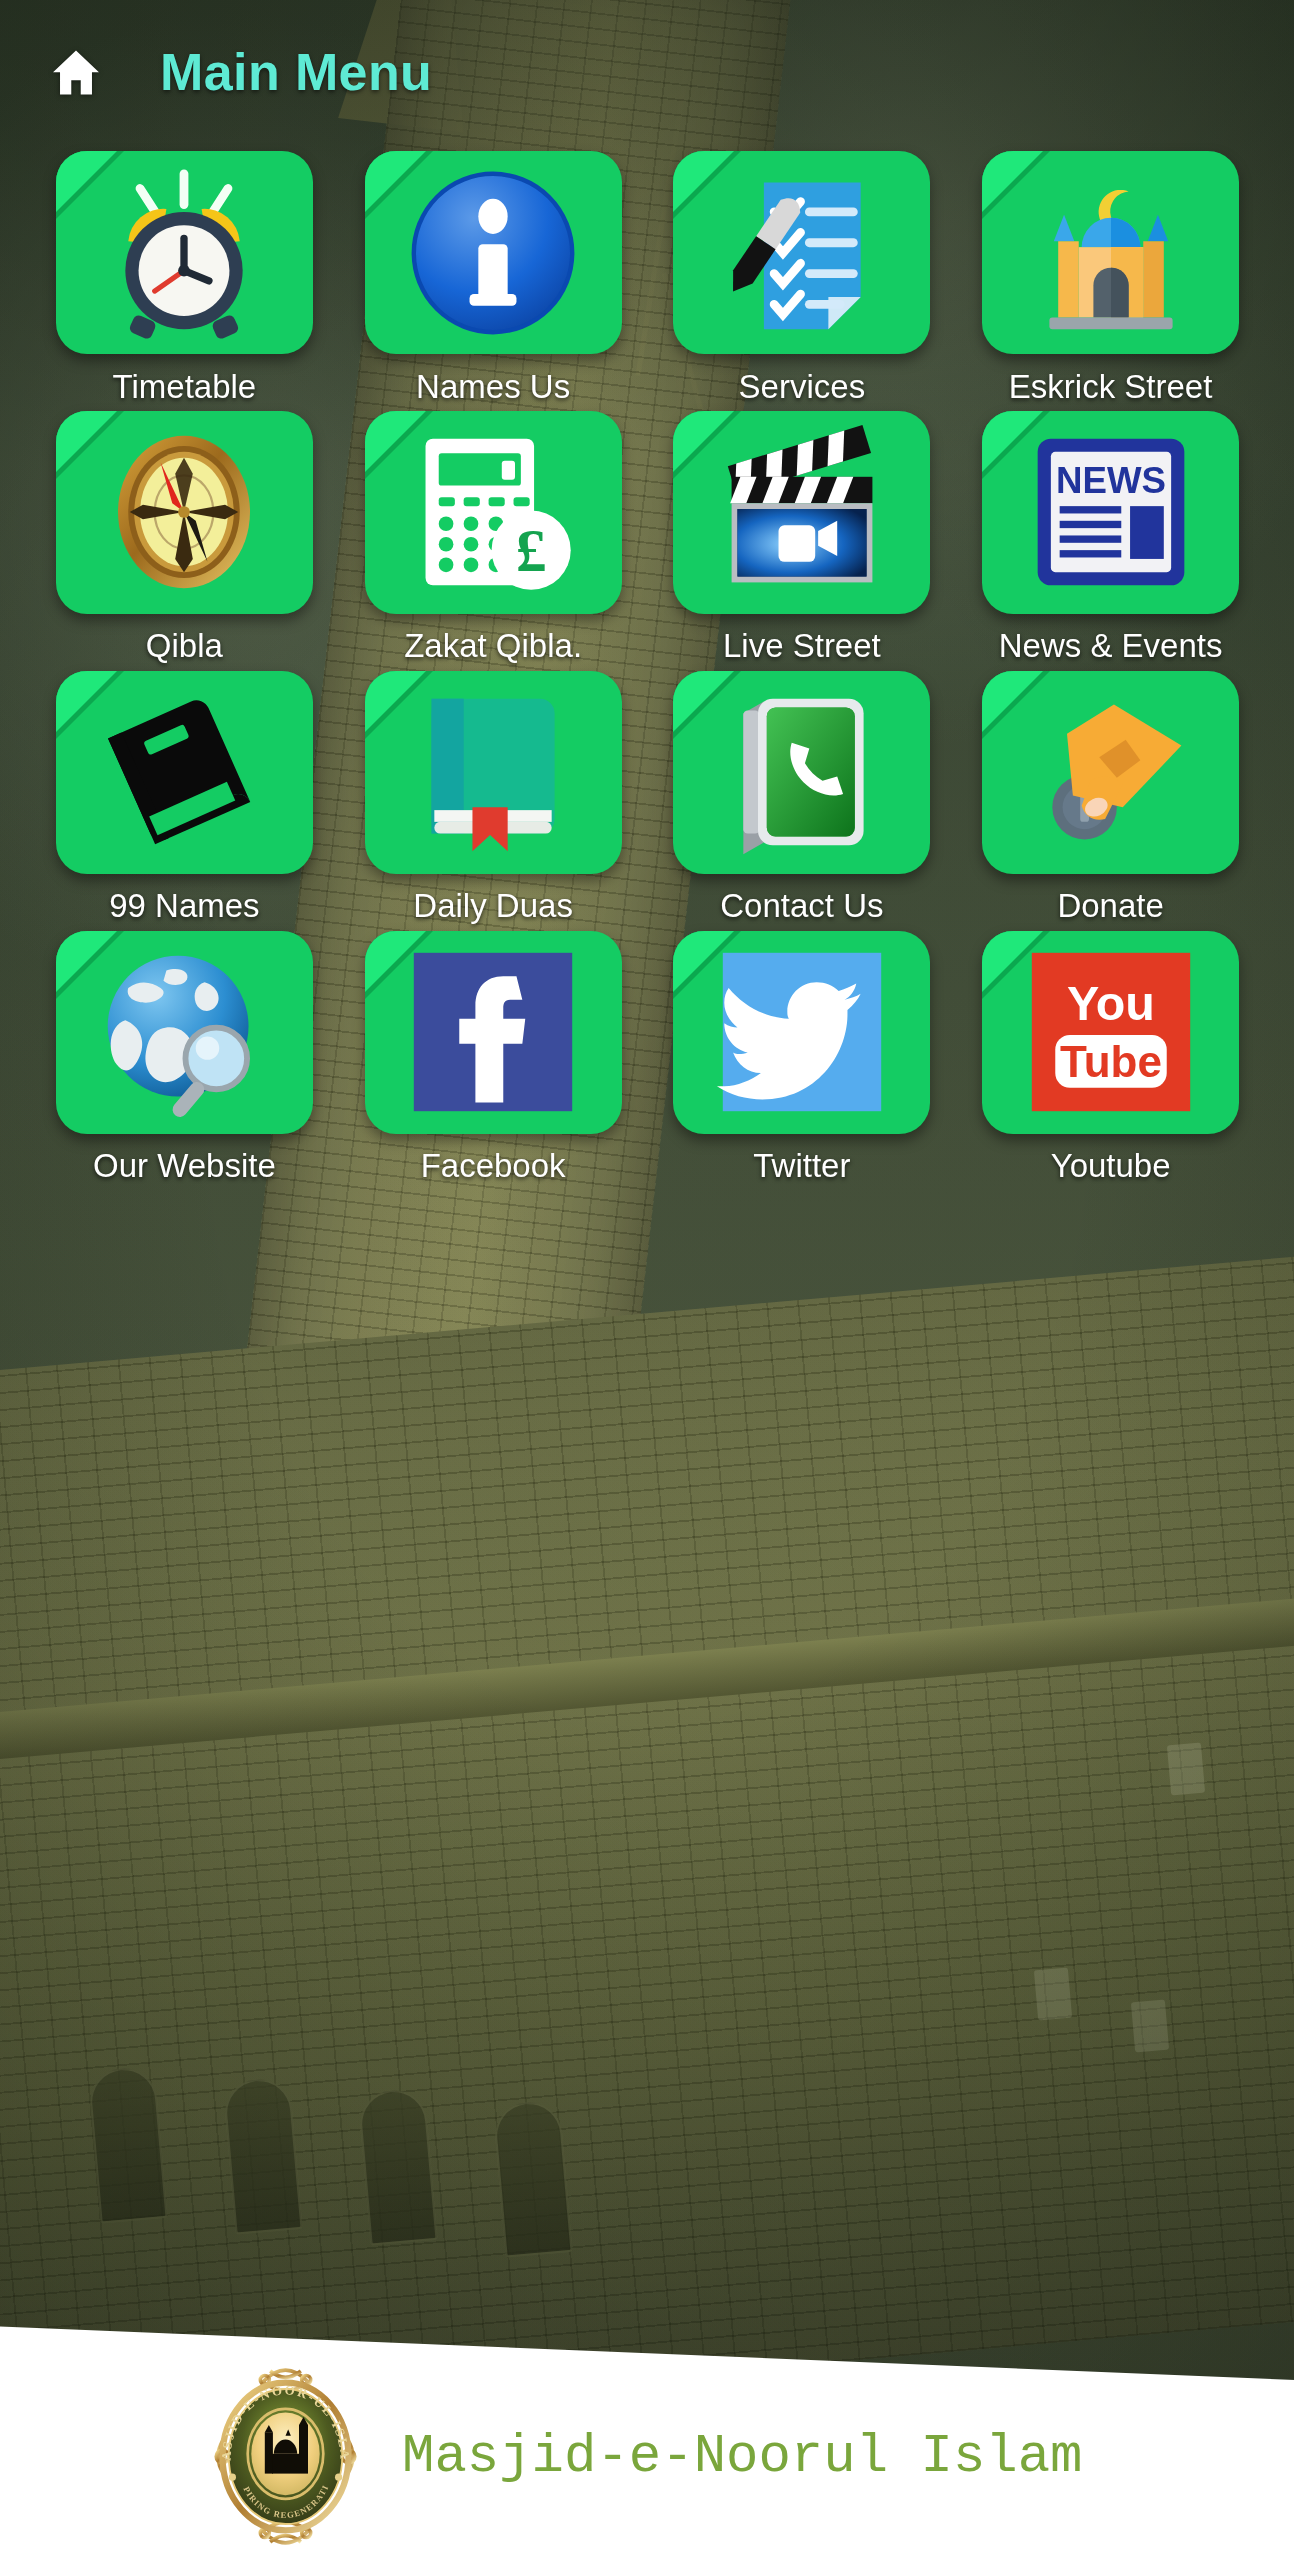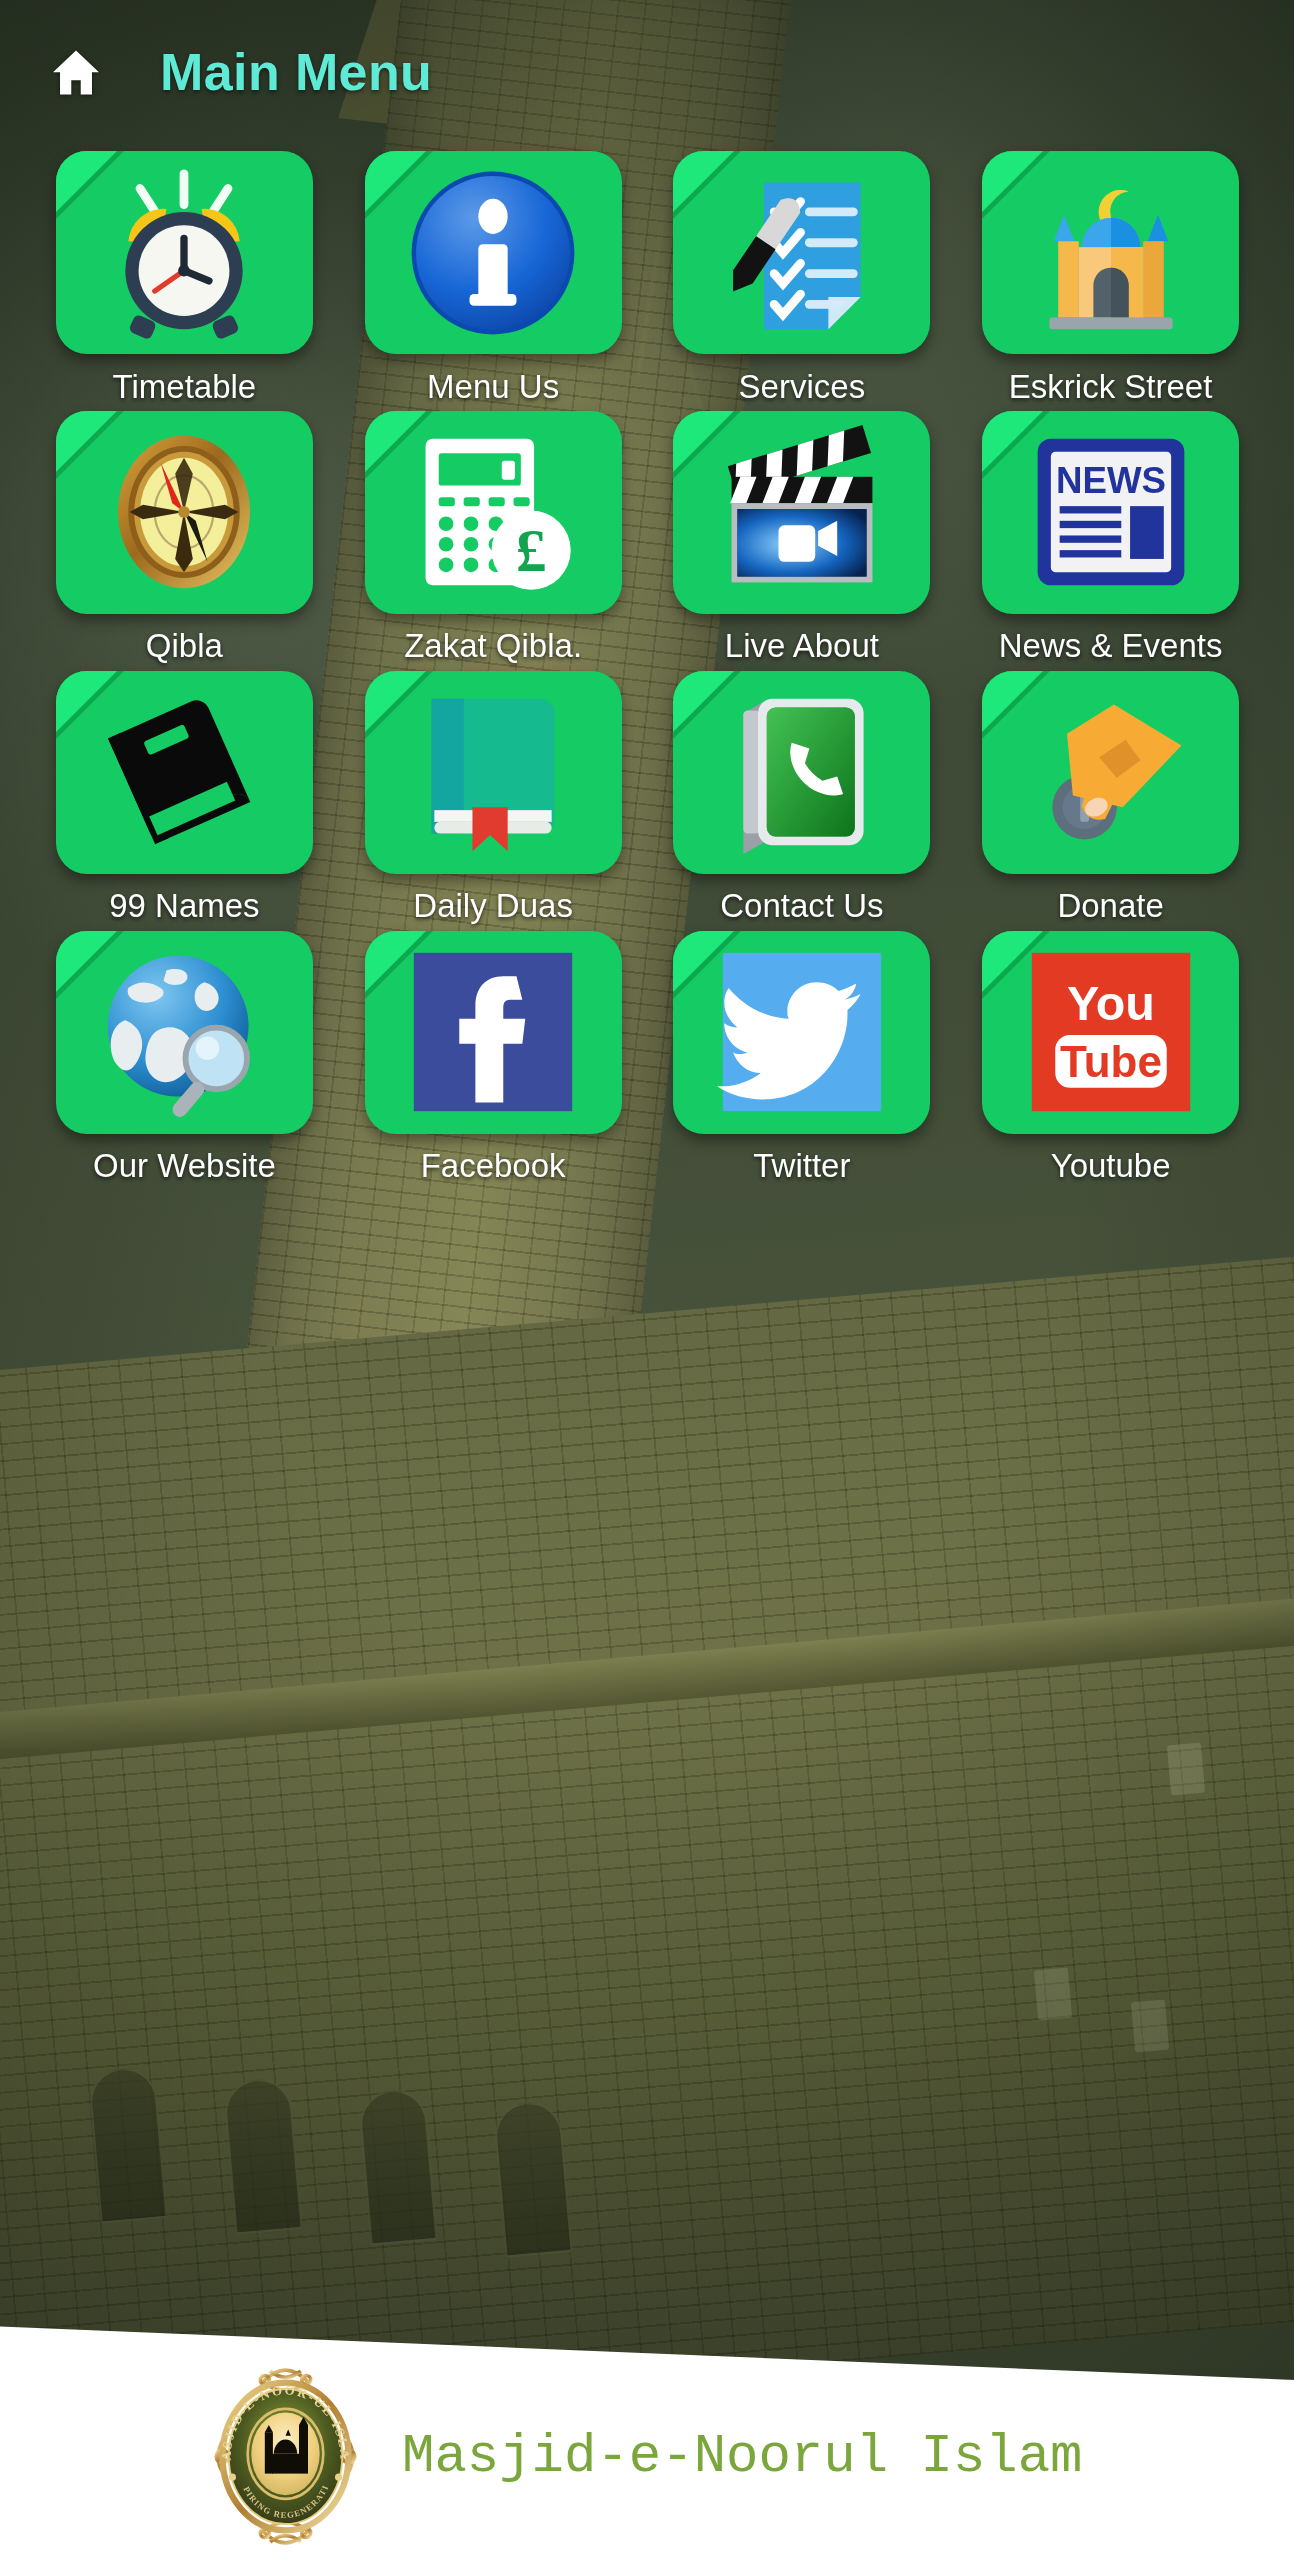--- a/index.html
+++ b/index.html
@@ -218,21 +218,21 @@
             <stop offset="100%" stop-color="#0a3f9e"></stop>
               </radialGradient>
             </defs>
           <circle cx="60" cy="60" r="54" fill="url(#ig)" stroke="#0a49b0" stroke-width="3"></circle>
           <ellipse cx="60" cy="35" rx="10" ry="12" fill="#fff"></ellipse>
           <rect x="50" y="54" width="20" height="40" rx="3" fill="#fff"></rect>
           <rect x="44" y="88" width="32" height="8" rx="3" fill="#fff"></rect>
         </svg>
       </div>
     </div>
-    <div class="label">Menu Us</div>
+    <div class="label">Names Us</div>
   </div>
 
   <div class="cell">
     <div class="tile">
       <div class="glyph">
         <svg viewBox="0 0 120 120">
           <path d="M34 12h66v78l-22 22H34z" fill="#2f9fe0"></path>
           <path d="M100 90 78 112V90z" fill="#cfe9f7"></path>
           <g stroke="#ffffff" stroke-width="6" stroke-linecap="round" fill="none">
             <path d="M41 32l6 7 12-14"></path>
@@ -369,21 +369,21 @@
             <stop offset="0%" stop-color="#8fd3ff"></stop>
                 <stop offset="60%" stop-color="#1565c0"></stop>
             <stop offset="100%" stop-color="#06224e"></stop>
               </radialGradient>
             </defs>
           <rect x="44" y="69" width="25" height="25" rx="4" fill="#ffffff"></rect>
           <path d="M71 73l13-7v24l-13-7z" fill="#ffffff"></path>
         </svg>
       </div>
     </div>
-    <div class="label">Live About</div>
+    <div class="label">Live Street</div>
   </div>
 
   <div class="cell">
     <div class="tile">
       <div class="glyph">
         <svg viewBox="0 0 120 120">
           <rect x="10" y="10" width="100" height="100" rx="9" fill="#21349c"></rect>
           <rect x="19" y="19" width="82" height="82" rx="3" fill="#f2f2f5"></rect>
           <text x="60" y="47" font-family="'Liberation Sans',sans-serif" font-size="25" font-weight="bold" fill="#21349c" text-anchor="middle">NEWS</text>
           <g fill="#21349c">

